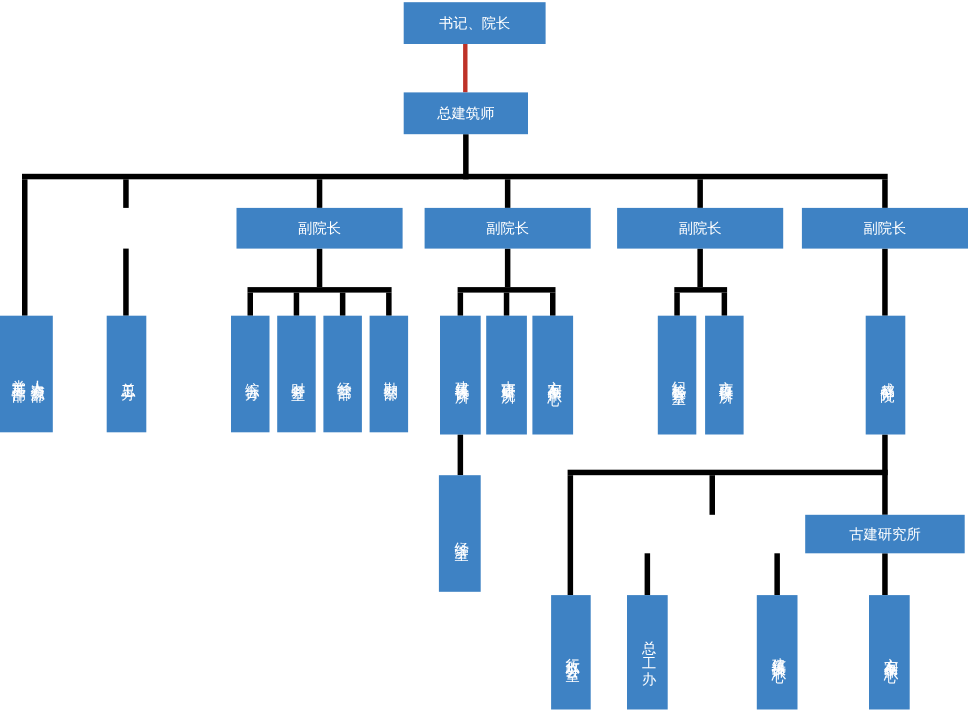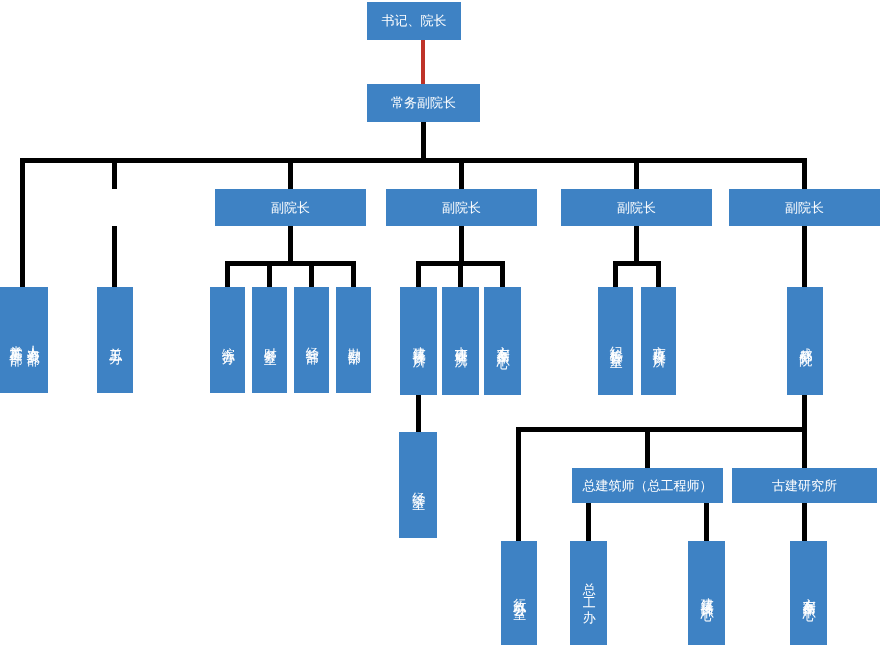--- a/index.html
+++ b/index.html
@@ -88,25 +88,25 @@
   <div class="ln" style="left:416px;top:395px;width:5px;height:37px;"></div>
 
   <div class="ln" style="left:802px;top:395px;width:5px;height:73px;"></div>
   <div class="ln" style="left:516px;top:427px;width:291px;height:5px;"></div>
   <div class="ln" style="left:516px;top:432px;width:5px;height:109px;"></div>
   <div class="ln" style="left:645px;top:432px;width:5px;height:36px;"></div>
   <div class="ln" style="left:586px;top:503px;width:5px;height:38px;"></div>
   <div class="ln" style="left:704px;top:503px;width:5px;height:38px;"></div>
   <div class="ln" style="left:802px;top:503px;width:5px;height:38px;"></div>
 
-  <div class="box" style="left:367px;top:2px;width:94px;height:38px;">
+  <div class="box" style="left:367px;top:2px;width:129px;height:38px;">
     <span>书记、院长</span>
   </div>
   <div class="box" style="left:367px;top:84px;width:113px;height:38px;">
-    <span>常务副院长</span>
+    <span>总建筑师</span>
   </div>
 
   <div class="box" style="left:215px;top:189px;width:151px;height:37px;">
     <span>副院长</span>
   </div>
   <div class="box" style="left:386px;top:189px;width:151px;height:37px;">
     <span>副院长</span>
   </div>
   <div class="box" style="left:561px;top:189px;width:151px;height:37px;">
     <span>副院长</span>
@@ -154,23 +154,20 @@
     <span class="vtext">纪检督察室</span>
   </div>
   <div class="vbox" style="left:641px;top:287px;width:35px;height:108px;">
     <span class="vtext">市政设计所</span>
   </div>
 
   <div class="vbox" style="left:787px;top:287px;width:36px;height:108px;">
     <span class="vtext">成都分院</span>
   </div>
 
-  <div class="box" style="left:572px;top:468px;width:151px;height:35px;">
-    <span>总建筑师（总工程师）</span>
-  </div>
   <div class="box" style="left:732px;top:468px;width:145px;height:35px;">
     <span>古建研究所</span>
   </div>
 
   <div class="vbox" style="left:501px;top:541px;width:36px;height:104px;">
     <span class="vtext">行政办公室</span>
   </div>
   <div class="vbox" style="left:570px;top:541px;width:37px;height:104px;">
     <span class="vtext spread">总工办</span>
   </div>

